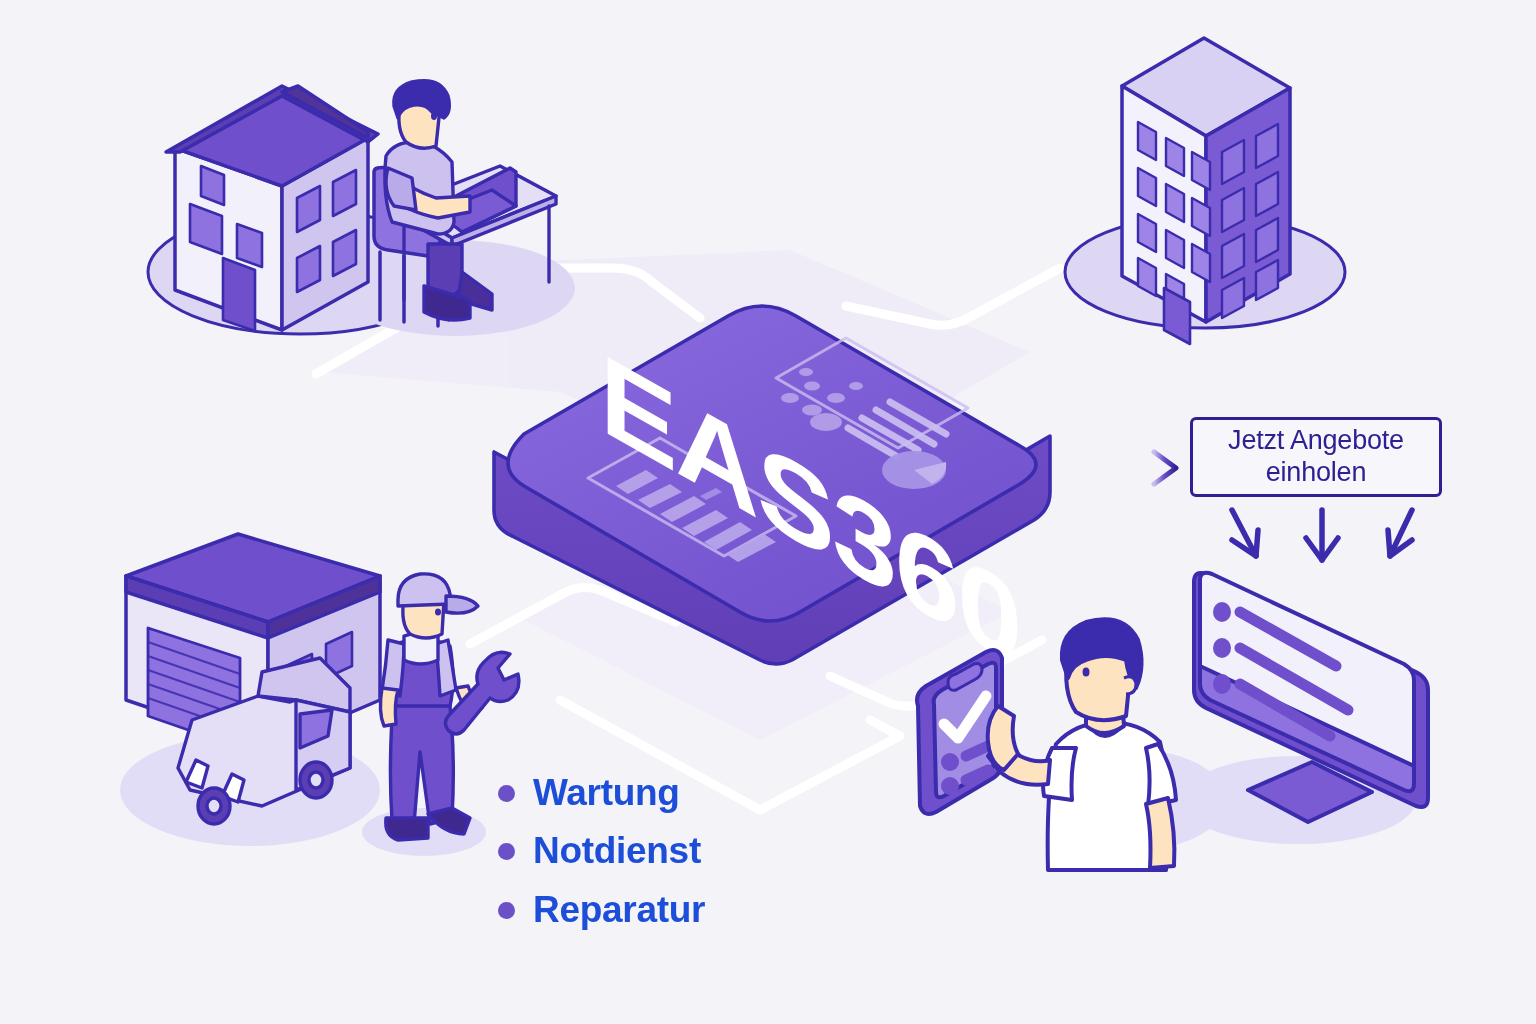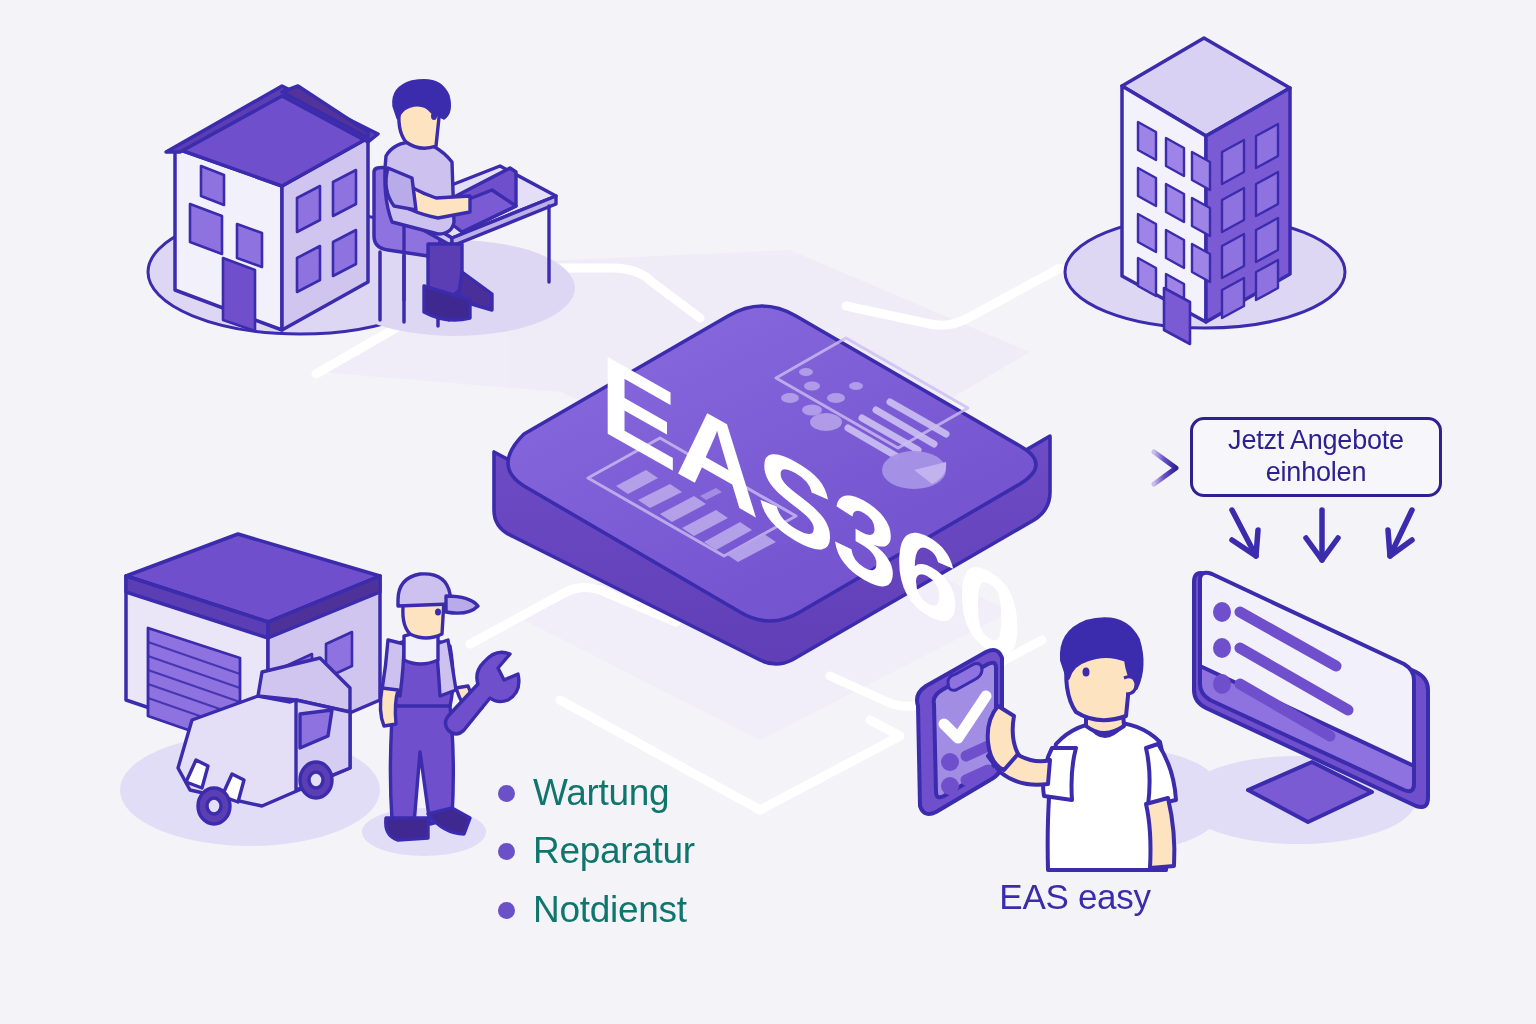--- a/index.html
+++ b/index.html
@@ -9,37 +9,38 @@
     font-family:"Liberation Sans", sans-serif;
     overflow:hidden;
     position:relative;
   }
   #stage{position:absolute;inset:0;width:1536px;height:1024px;}
   svg.layer{position:absolute;left:0;top:0;width:1536px;height:1024px;}
   .txt-btn{
     position:absolute;
     left:1190px;top:417px;width:252px;height:80px;
     border:3px solid #2e2093;
-    border-radius:14px;
+    border-radius:6px;
     background:#f7f6fa;
     display:flex;align-items:center;justify-content:center;
     text-align:center;
     color:#2e2093;
     font-size:27px;
     line-height:1.18;
     letter-spacing:-0.2px;
     box-sizing:border-box;
     padding:0 10px;
   }
   .bullets{
     position:absolute;left:498px;top:764px;width:330px;
-    color:#0f766e;
+    color:#1d4ed8;
     font-size:37px;
     line-height:1.58;
     letter-spacing:-0.3px;
+    font-weight:bold;
   }
   .bullets .row{display:flex;align-items:center;gap:18px;}
   .bullets .dot{
     width:17px;height:17px;border-radius:50%;
     background:#6b50c8;flex:0 0 auto;
   }
   .app-label{
     position:absolute;left:960px;top:873px;width:230px;
     color:#3b2bad;
     font-size:35px;
@@ -432,25 +433,24 @@
     </g>
   </svg>
 
   <div class="bullets">
     <div class="row">
       <span class="dot"></span>
       <span>Wartung</span>
     </div>
     <div class="row">
       <span class="dot"></span>
-      <span>Reparatur</span>
+      <span>Notdienst</span>
     </div>
     <div class="row">
       <span class="dot"></span>
-      <span>Notdienst</span>
+      <span>Reparatur</span>
     </div>
   </div>
 
   <div class="app-label">
-    <div>EAS easy</div>
   </div>
 
 </div>
 
 </body></html>

